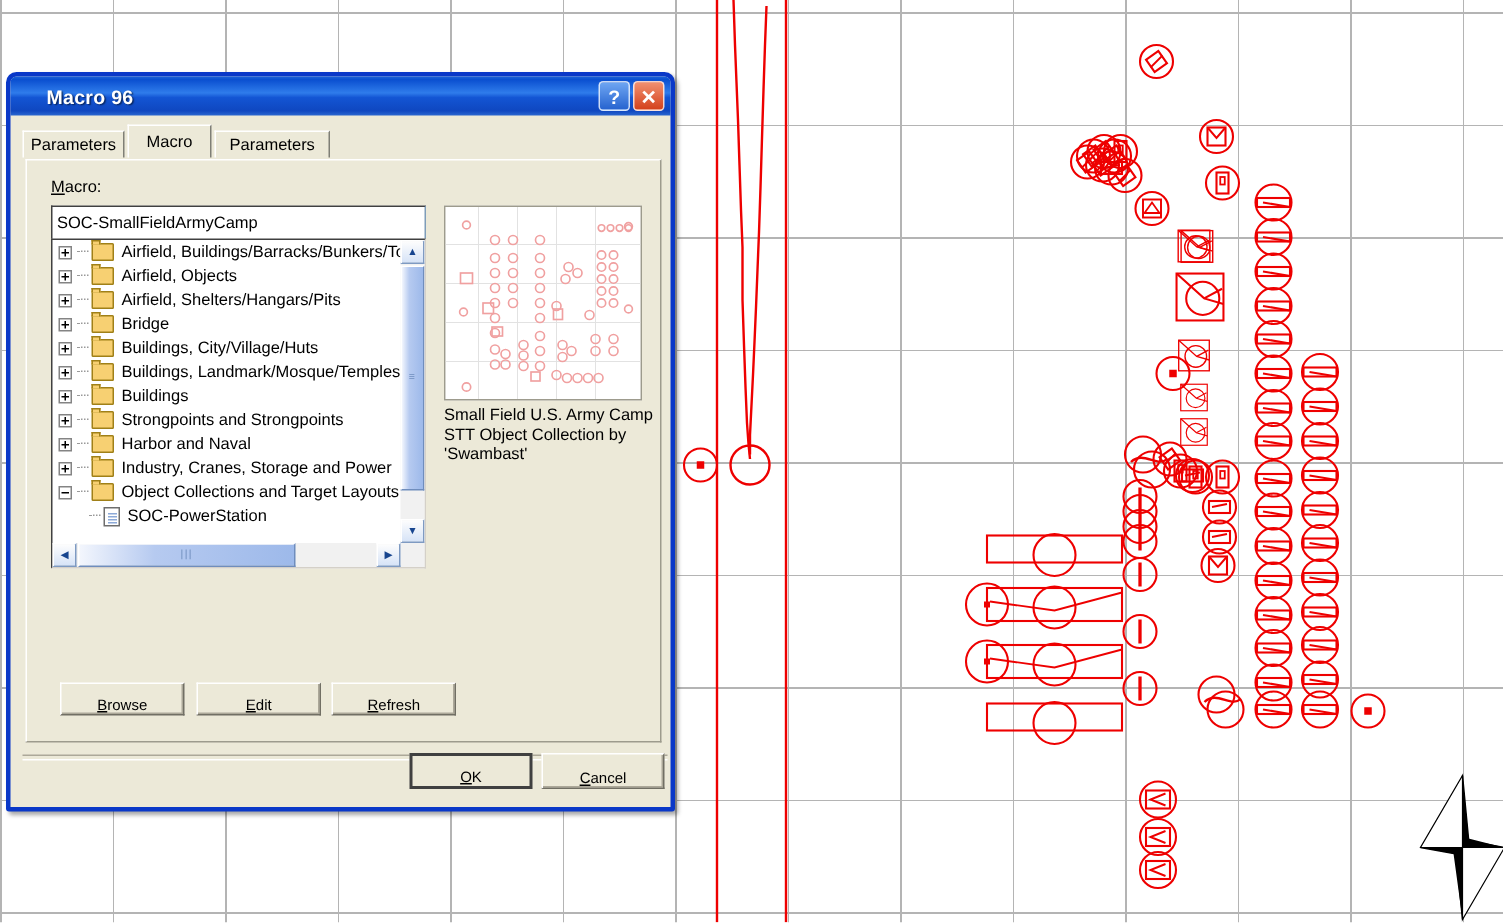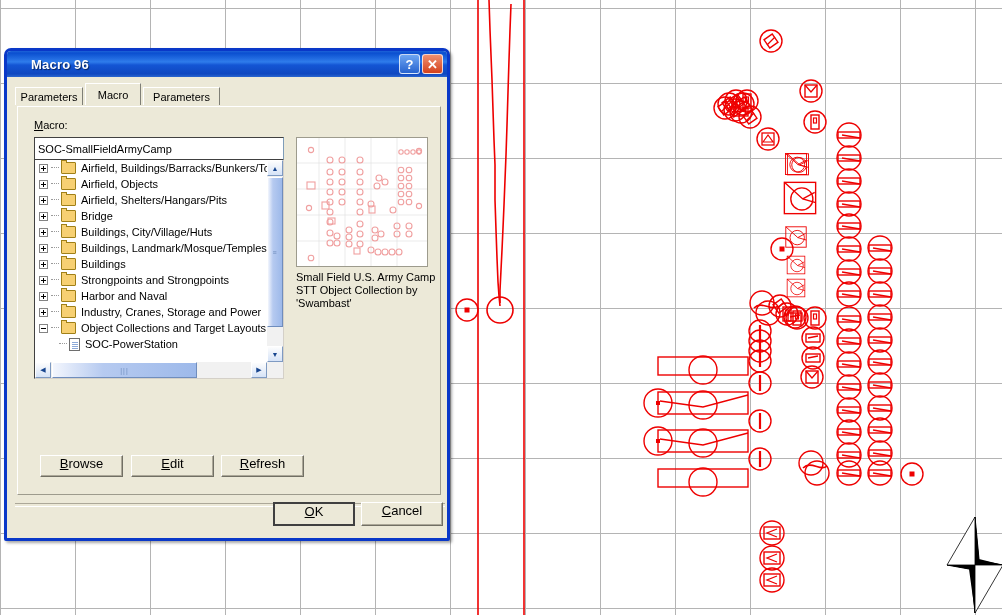--- a/index.html
+++ b/index.html
@@ -126,24 +126,24 @@
     background:#fff;border:1px solid #9d9b8d;box-sizing:border-box;overflow:hidden;
   }
   #preview-svg{width:100%;height:100%;display:block;}
   #preview-desc{
     position:absolute;left:278px;top:164px;width:146px;
     font-size:11px;color:#000;line-height:13px;
   }
 
   
   .btn{
-    position:absolute;height:22px;background:#ece9d8;font-size:13px;color:#000;
+    position:absolute;height:22px;background:#ece9d8;font-size:10px;color:#000;
     border:1px solid #fff;border-right-color:#716f64;border-bottom-color:#716f64;
     box-shadow:inset -1px -1px 0 #aca899;
-    display:flex;align-items:flex-start;justify-content:center;box-sizing:border-box;cursor:default;
+    display:flex;align-items:flex-end;justify-content:center;box-sizing:border-box;cursor:default;
   }
   .btn u{text-decoration:underline;}
   #btn-browse{left:22px;top:348px;width:83px;}
   #btn-edit{left:113px;top:348px;width:83px;}
   #btn-refresh{left:203px;top:348px;width:83px;}
 
   #sep{position:absolute;left:8px;top:452px;width:430px;height:2px;
         border-top:1px solid #aca899;border-bottom:1px solid #fff;}
   #btn-ok{left:266px;top:451px;width:82px;height:24px;border:2px solid #404040;box-shadow:none;}
   #btn-cancel{left:354px;top:451px;width:82px;height:24px;}

